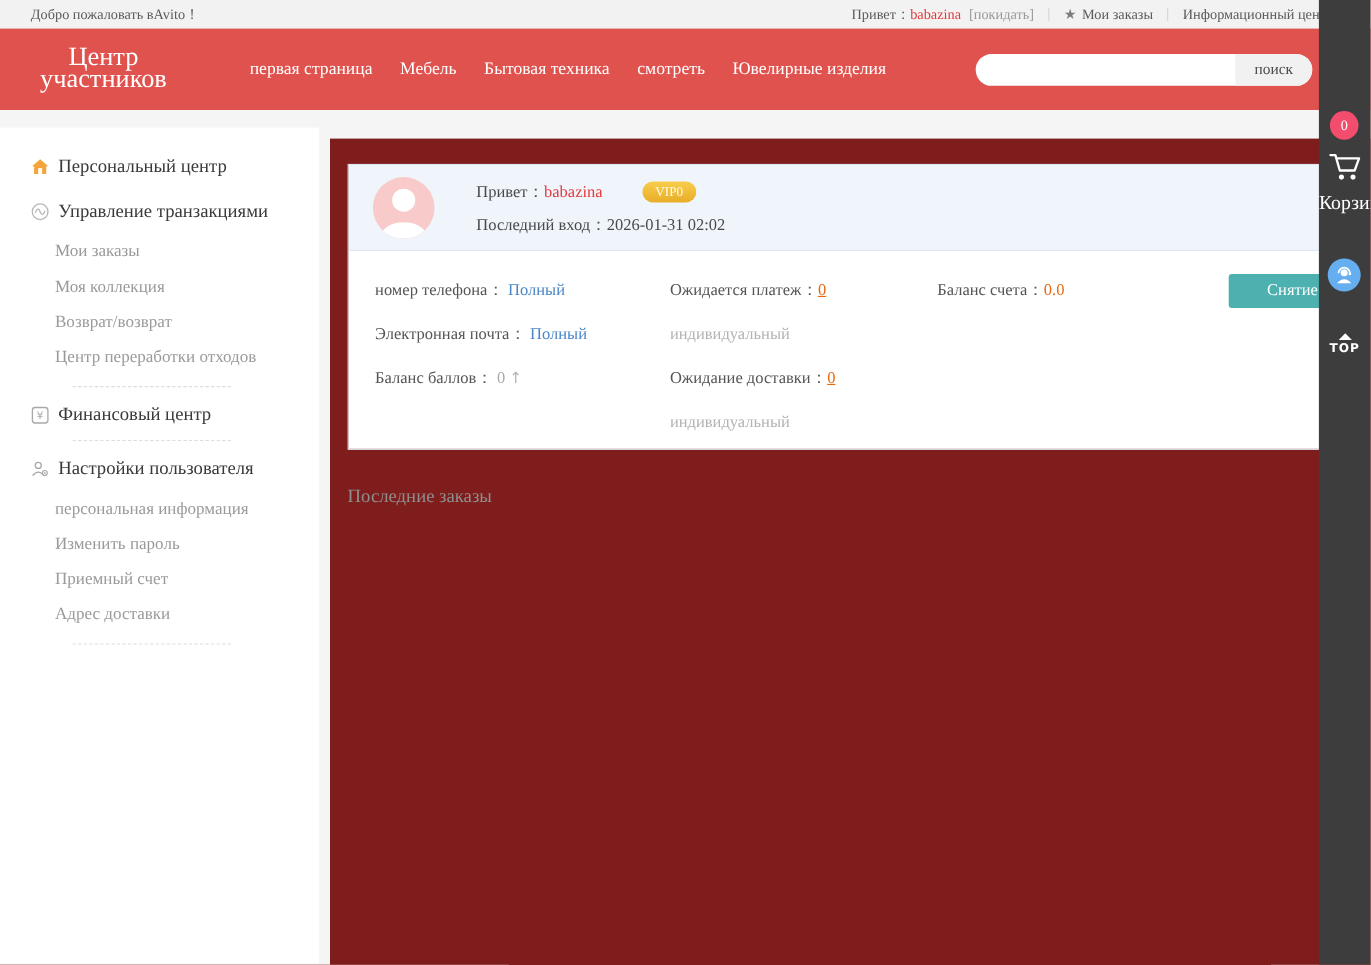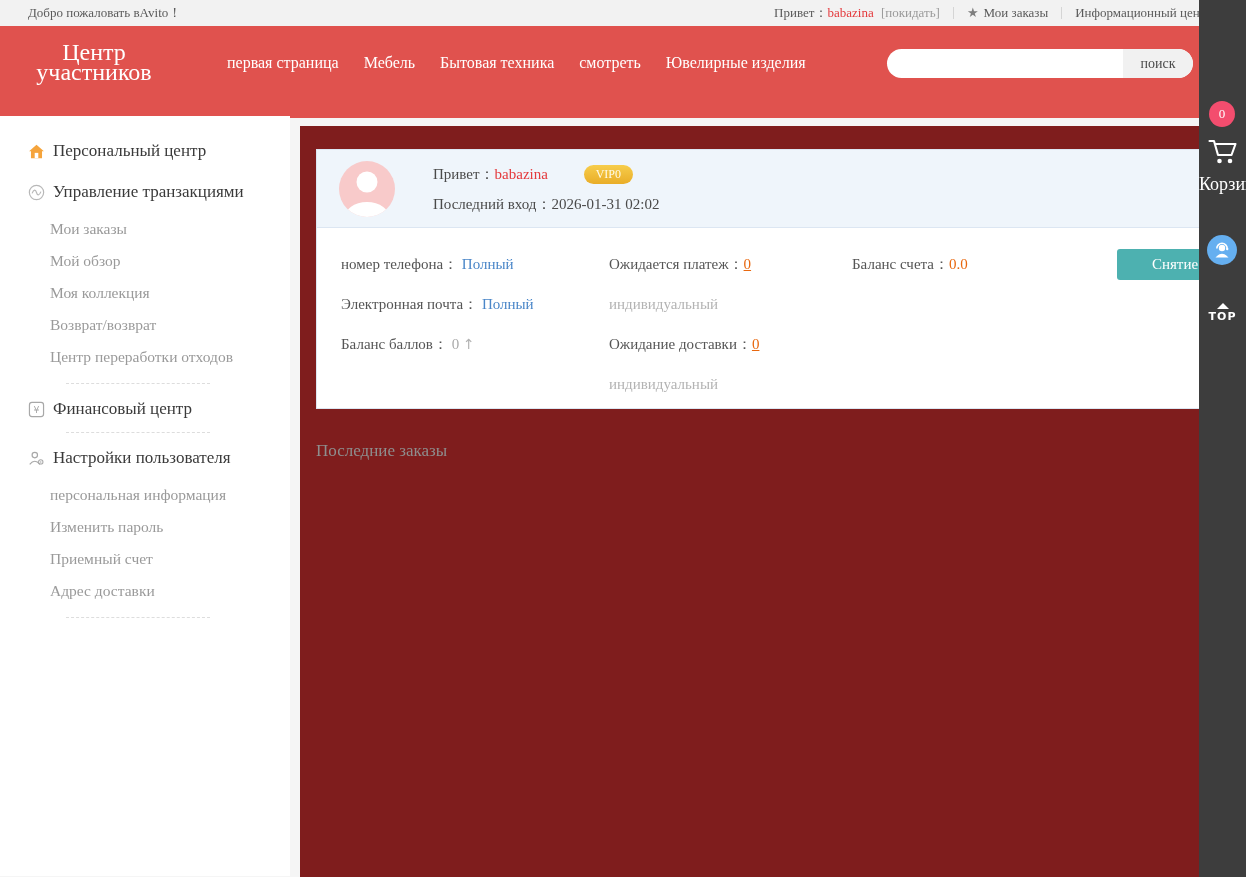--- a/index.html
+++ b/index.html
@@ -20,21 +20,21 @@
   .topbar-right {
     position:absolute; right:34px; top:0; height:26px;
     display:flex; align-items:center; gap:13px; white-space:nowrap;
   }
   .tb-sep { width:1px; height:12px; background:#d5d5d5; }
   .username { color:#e4393c; cursor:pointer; text-decoration:none; }
   .logout { color:#9a9a9a; cursor:pointer; text-decoration:none; margin-left:4px; }
   .star { color:#7d7d7d; font-size:13px; margin-right:5px; font-family:"DejaVu Sans",sans-serif; }
   .tb-item { cursor:pointer; }
   
-  .header { position:absolute; left:0; top:26px; width:1246px; height:92px; background:#e0524e; }
+  .header { position:absolute; left:0; top:26px; width:1246px; height:74px; background:#e0524e; }
   .logo {
     position:absolute; left:18px; top:16px; width:152px; text-align:center;
     color:#fff; font-size:24px; line-height:20px; cursor:pointer;
   }
   .nav {
     position:absolute; left:227px; top:0; height:74px;
     display:flex; align-items:center; gap:25px;
     color:#fff; font-size:16px;
   }
   .nav span { cursor:pointer; }
@@ -170,21 +170,20 @@
 
   <div class="side-header mt15">
     <svg width="17" height="17" viewBox="0 0 20 20">
       <circle cx="10" cy="10" r="8.4" fill="none" stroke="#b8b8b8" stroke-width="1.4"></circle>
       <path d="M4.8 11 C6.8 5.8 9 6.2 10 10 C11 13.8 13.2 14.2 15.2 9" fill="none" stroke="#b8b8b8" stroke-width="1.4"></path>
     </svg>
     <span>Управление транзакциями</span>
   </div>
   <ul class="side-items">
     <li class="side-item">Мои заказы</li>
-    <li class="side-item">Мой обзор</li>
     <li class="side-item">Моя коллекция</li>
     <li class="side-item">Возврат/возврат</li>
     <li class="side-item">Центр переработки отходов</li>
   </ul>
   <hr class="sep">
 
   <div class="side-header">
     <svg width="17" height="17" viewBox="0 0 20 20">
       <rect x="1.7" y="1.7" width="16.6" height="16.6" rx="3" fill="none" stroke="#a8a8a8" stroke-width="1.4"></rect>
       <text x="10" y="14" text-anchor="middle" font-size="11" fill="#a8a8a8" font-family="DejaVu Sans, sans-serif">¥</text>

